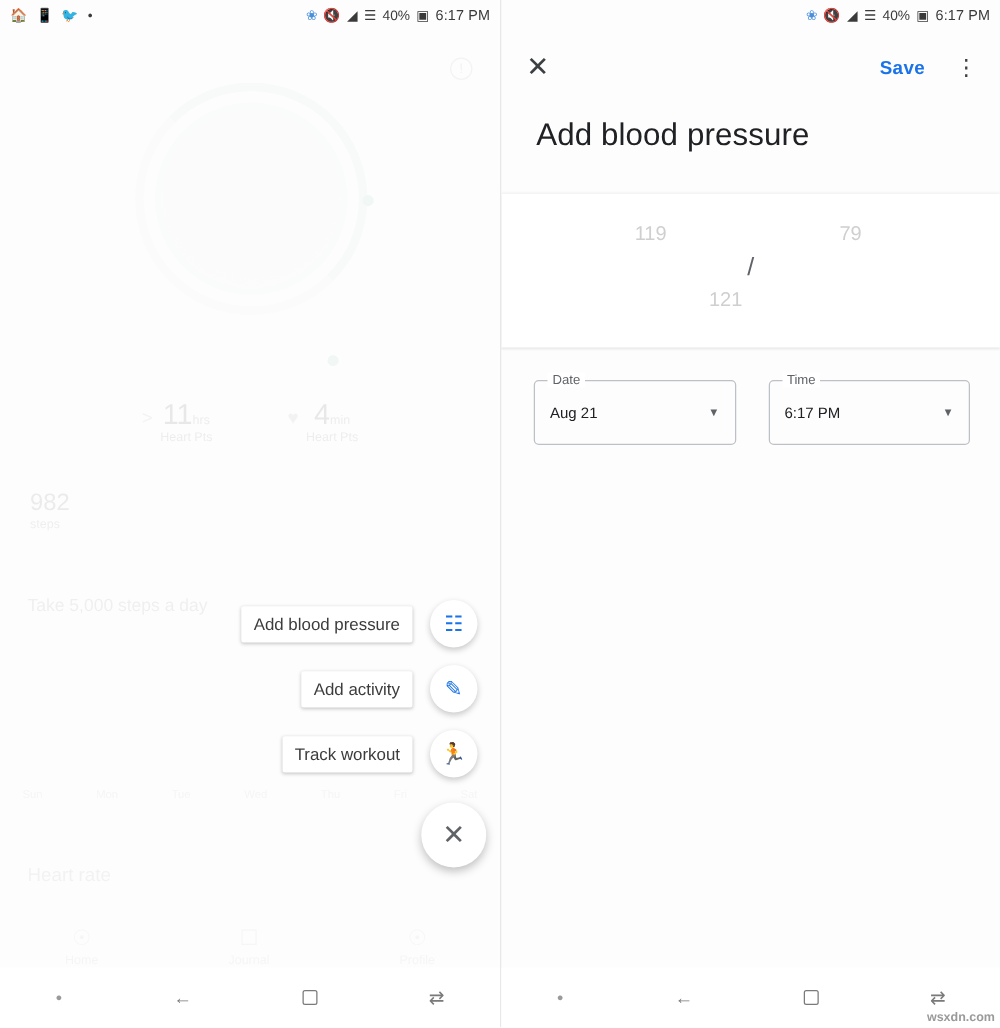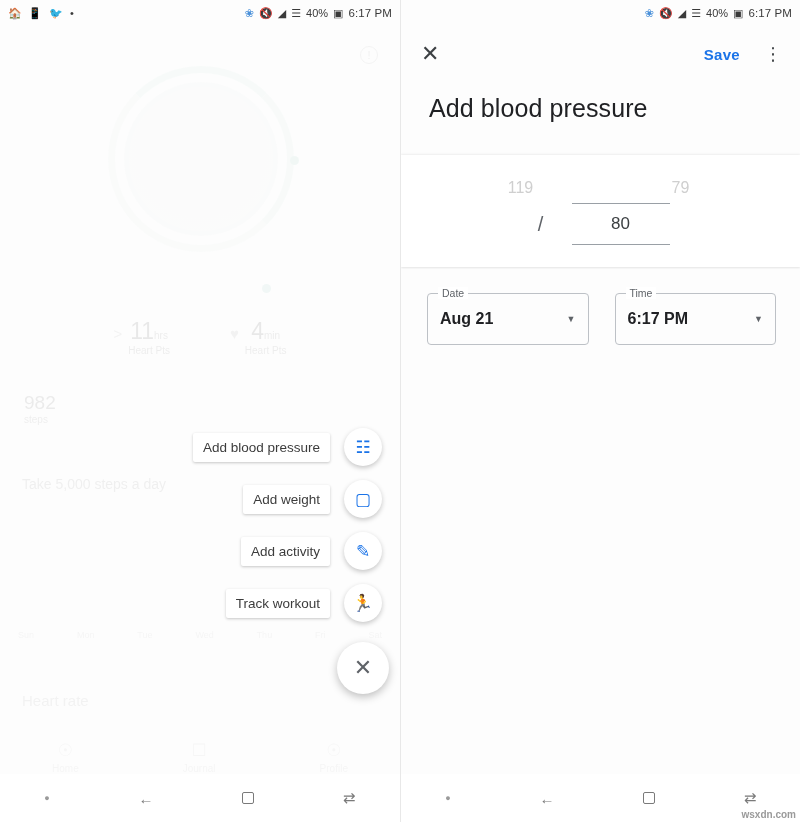--- a/index.html
+++ b/index.html
@@ -160,21 +160,21 @@
     position: relative; flex: 1;
     border: 1px solid #bdc1c6; border-radius: 4px;
     height: 52px; display: flex; align-items: center;
     padding: 0 12px;
   }
   .field-label {
     position: absolute; top: -7px; left: 10px;
     background: #ffffff; padding: 0 4px;
     font-size: 10.5px; color: #5f6368;
   }
-  .field-value { font-size: 16px; color: #202124; flex: 1; font-weight: bold; }
+  .field-value { font-size: 12px; color: #202124; flex: 1; }
   .caret { color: #5f6368; font-size: 9px; }
 
   
   .navbar {
     position: absolute; bottom: 0; left: 0; width: 400px; height: 48px;
     display: flex; align-items: center; justify-content: space-around;
     color: #7a7a7a; font-size: 15px;
     background: #ffffff;
   }
   .nav-dot { font-size: 9px; color: #9a9a9a; }
@@ -267,24 +267,20 @@
       <div class="tab">
         <span class="tg">☉</span>
         <span>Profile</span>
       </div>
     </div>
 
     <div class="fab-list">
       <div class="fab-row">
         <span class="fab-label">Add blood pressure</span>
         <span class="fab-mini">☷</span>
-      </div>
-      <div class="fab-row">
-        <span class="fab-label">Add weight</span>
-        <span class="fab-mini">▢</span>
       </div>
       <div class="fab-row">
         <span class="fab-label">Add activity</span>
         <span class="fab-mini">✎</span>
       </div>
       <div class="fab-row">
         <span class="fab-label">Track workout</span>
         <span class="fab-mini">🏃</span>
       </div>
       <div class="fab-main">✕</div>
@@ -327,25 +323,25 @@
         <div class="picker-col">
             <div class="pk-dim">119</div>
           </div>
         <div class="slash-pad"></div>
         <div class="picker-col">
             <div class="pk-dim">79</div>
           </div>
       </div>
       <div class="picker-row">
         <div class="slash-pad slash">/</div>
+      </div>
+      <div class="picker-row">
         <div class="picker-col">
-            <div class="pk-sel">80</div>
+            <div class="pk-dim">121</div>
           </div>
-      </div>
-      <div class="picker-row">
         <div class="slash-pad"></div>
       </div>
     </div>
 
     <div class="fields">
       <div class="field">
         <span class="field-label">Date</span>
         <span class="field-value">Aug 21</span>
         <span class="caret">▼</span>
       </div>

